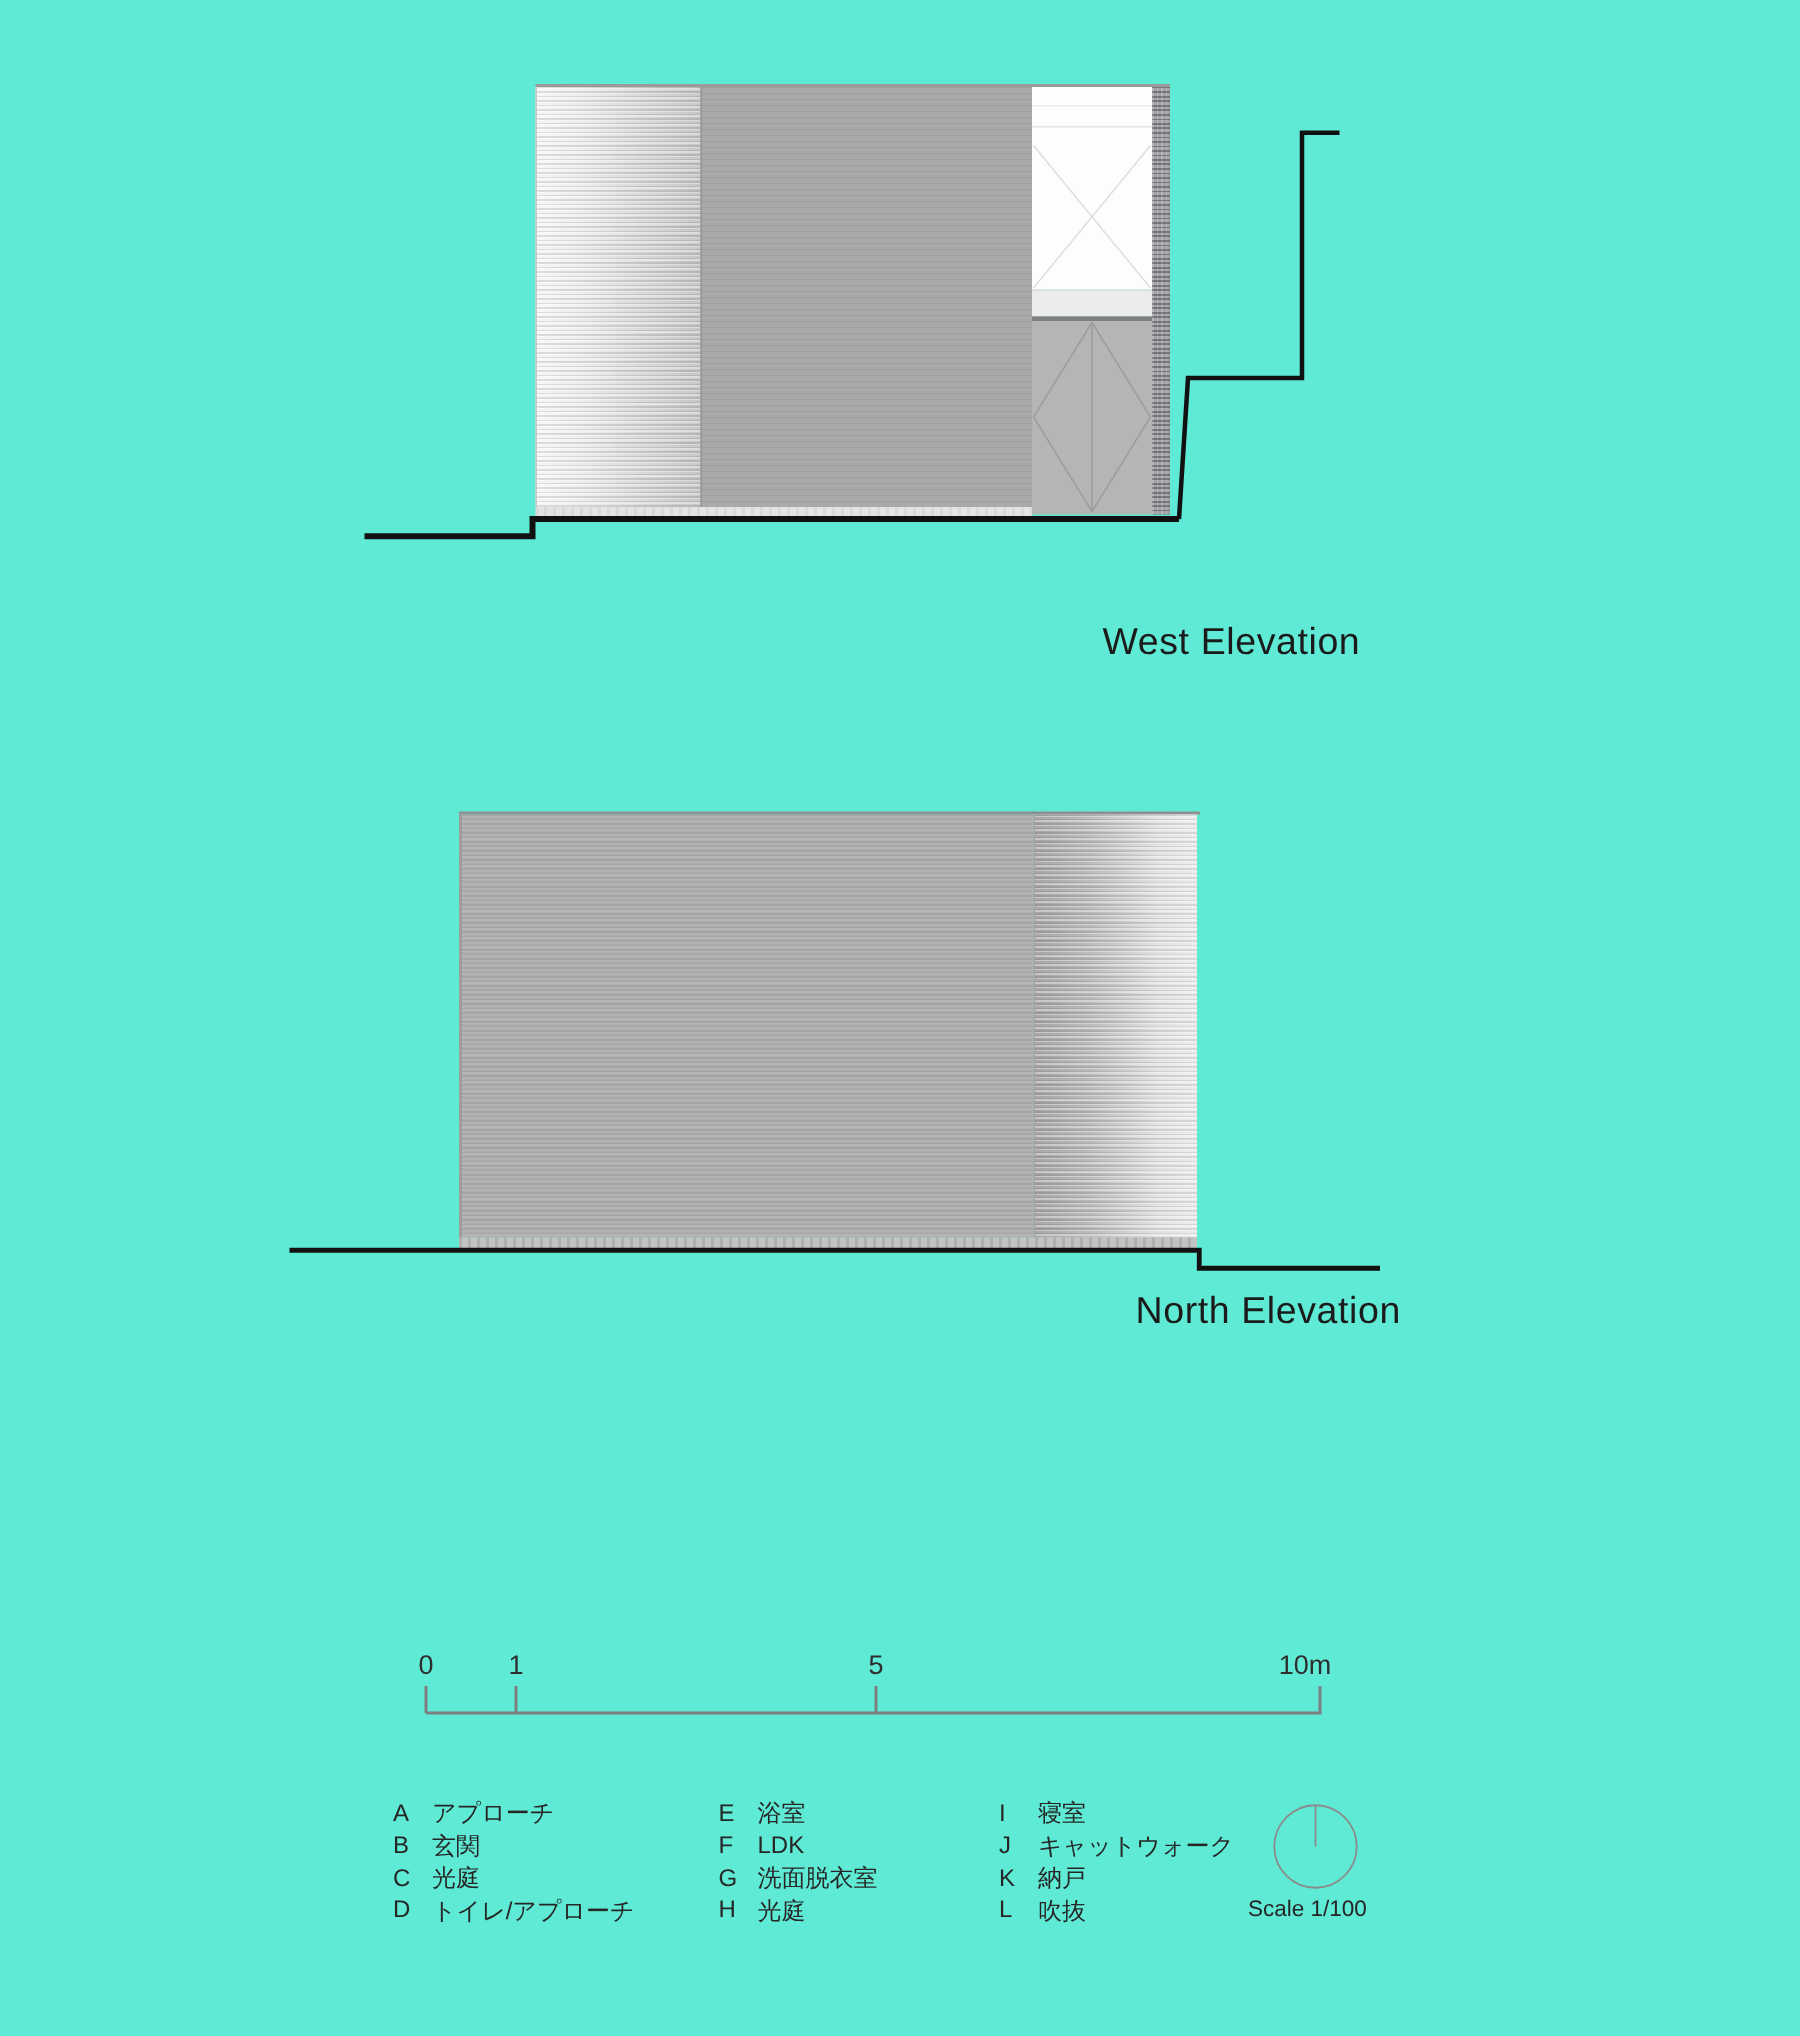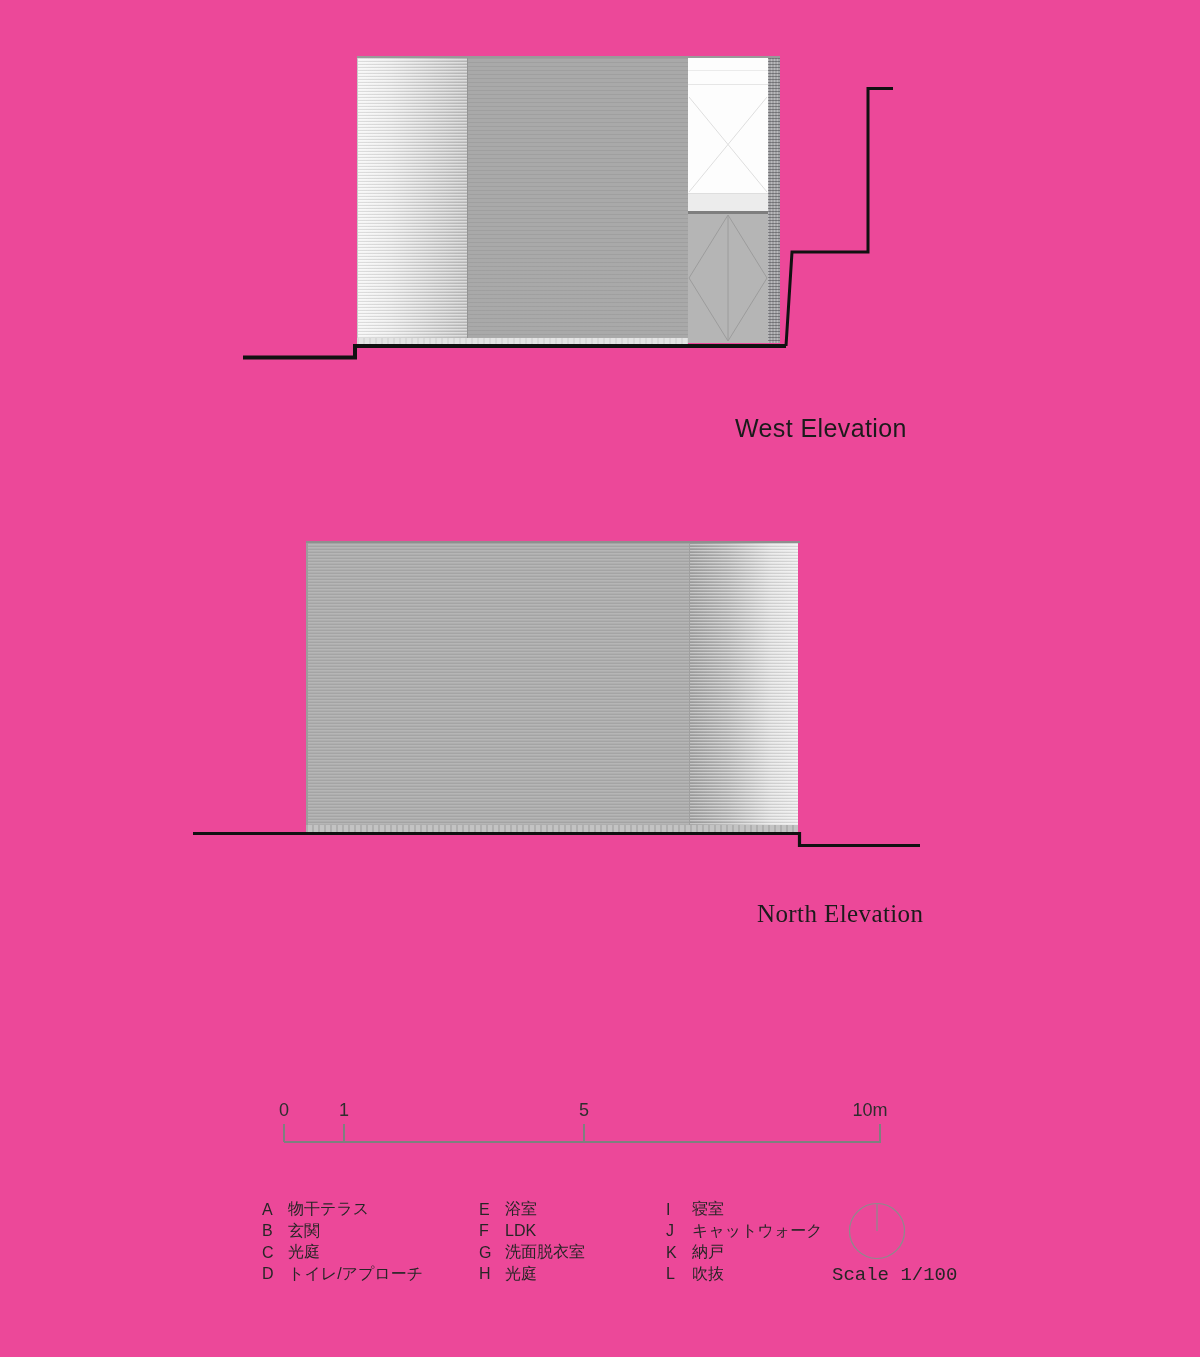--- a/index.html
+++ b/index.html
@@ -1,19 +1,19 @@
 <!DOCTYPE html>
 <html><head>
 <meta charset="utf-8">
 <style>
   html,body{margin:0;padding:0;background:#ffffff;}
   #sheet{
     position:relative;
     width:1200px;height:1357px;
-    background:#ec4899;
+    background:#5eead4;
     font-family:"Liberation Sans","DejaVu Sans",sans-serif;
     overflow:hidden;
   }
   .abs{position:absolute;}
 
   
   .w-cap{left:357px;top:56px;width:423px;height:2px;background:#9a9a9a;}
   .w-grad{
     left:357px;top:58px;width:110px;height:280px;
     background-color:#d9d9d9;
@@ -77,37 +77,37 @@
     background-color:#c3c3c3;
     background-image:repeating-linear-gradient(to right, rgba(0,0,0,0.10) 0 2px, transparent 2px 6px);
   }
 
   
   .title{
     color:#1b1b1b;font-size:25px;letter-spacing:0.4px;font-weight:400;
     white-space:nowrap;
   }
   .w-title{left:735px;top:414px;}
-  .n-title{left:757px;top:900px;font-family:Liberation Serif, serif;}
+  .n-title{left:757px;top:860px;}
 
   
   .sb-line{left:284px;top:1141px;width:597px;height:2px;background:#7f7f7f;}
   .sb-tick{top:1124px;width:2px;height:18px;background:#7f7f7f;}
   .sb-label{
     top:1100px;transform:translateX(-50%);
     color:#2e2e2e;font-size:18px;white-space:nowrap;
   }
 
   
   .lg-col{top:1199px;width:220px;}
   .lg-row{display:flex;align-items:center;height:21.5px;}
   .lg-key{width:26px;flex:0 0 26px;color:#262626;font-size:16px;}
   .lg-label{color:#262626;font-size:16px;white-space:nowrap;}
 
-  .scale-note{left:832px;top:1264px;font-size:19px;color:#262626;white-space:nowrap;font-family:Liberation Mono, monospace;}
+  .scale-note{left:832px;top:1264px;font-size:15px;color:#262626;white-space:nowrap;}
 
   svg{display:block;}
 </style>
 </head>
 <body>
 
 <div id="sheet">
 
   <div>
     <div class="abs w-cap"></div>
@@ -155,21 +155,21 @@
     <div class="abs sb-label" style="left:284px">0</div>
     <div class="abs sb-label" style="left:344px">1</div>
     <div class="abs sb-label" style="left:584px">5</div>
     <div class="abs sb-label" style="left:870px">10m</div>
   </div>
 
   <div>
     <div class="abs lg-col" style="left:262px">
       <div class="lg-row">
         <span class="lg-key">A</span>
-        <span class="lg-label">物干テラス</span>
+        <span class="lg-label">アプローチ</span>
       </div>
       <div class="lg-row">
         <span class="lg-key">B</span>
         <span class="lg-label">玄関</span>
       </div>
       <div class="lg-row">
         <span class="lg-key">C</span>
         <span class="lg-label">光庭</span>
       </div>
       <div class="lg-row">

